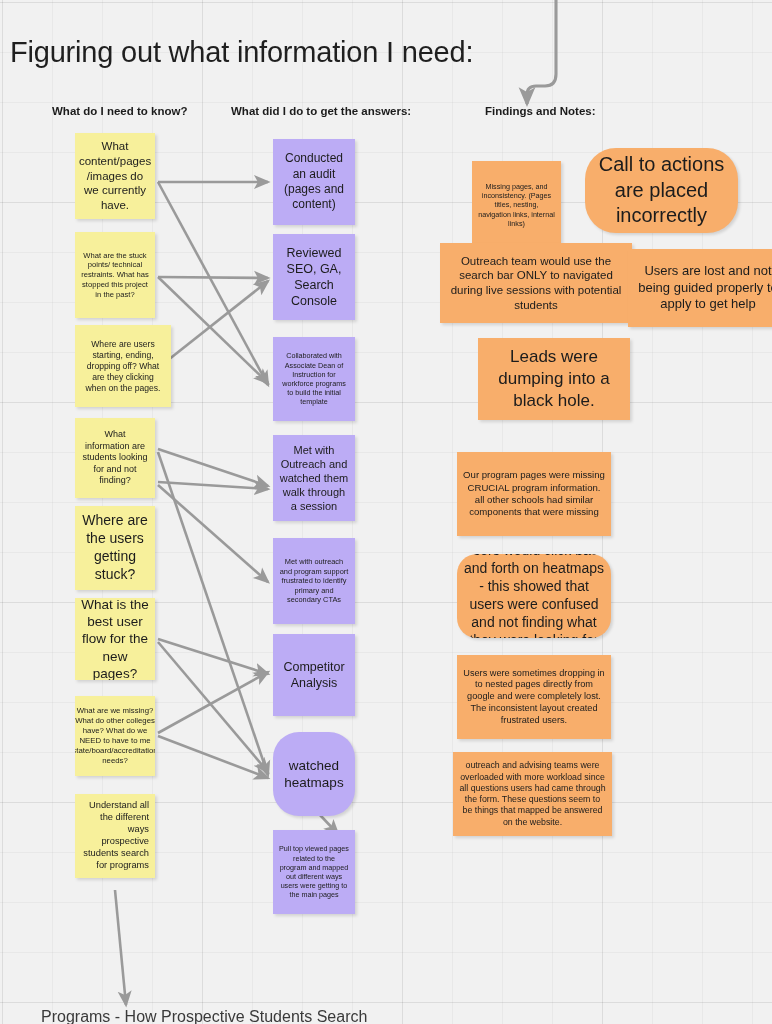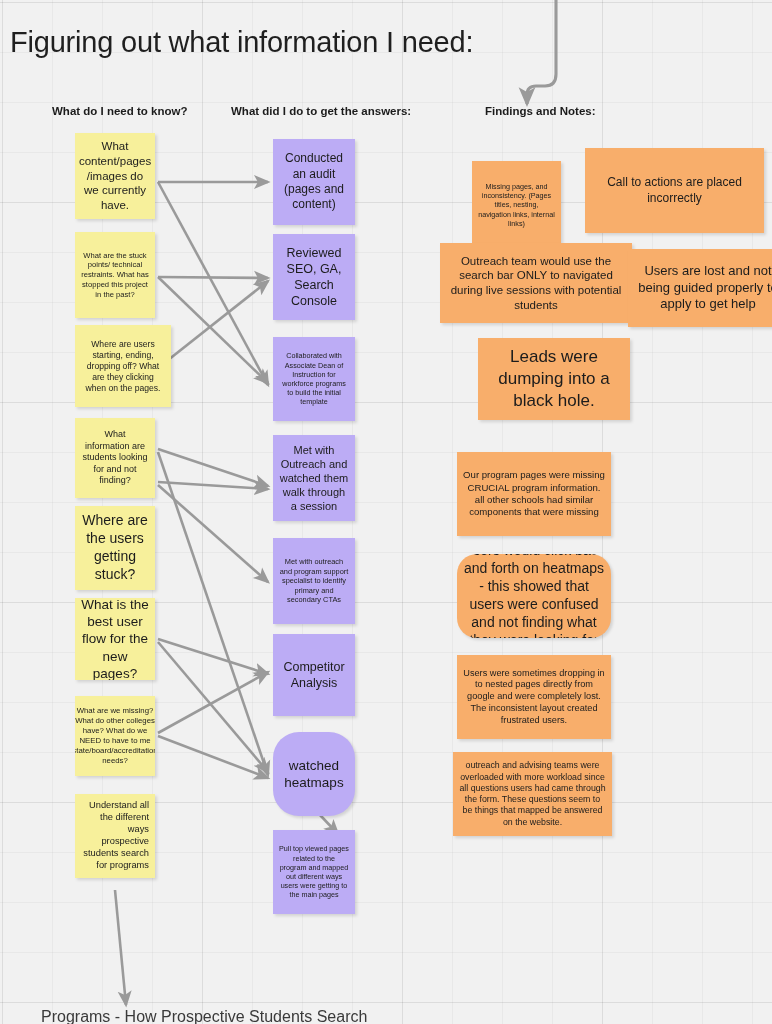--- a/index.html
+++ b/index.html
@@ -31,21 +31,21 @@
     left: 0; top: 0;
     width: 772px;
     height: 1024px;
     pointer-events: none;
   }
 
   
   .board-title {
     position: absolute;
     left: 10px;
-    top: 26px;
+    top: 36px;
     font-size: 29px;
     font-weight: 400;
     color: #1f1f1f;
     letter-spacing: -0.2px;
     white-space: nowrap;
   }
 
   
   .col-header {
     position: absolute;
@@ -152,31 +152,31 @@
   <div class="note yellow" style="left:75px; top:794px; width:80px; height:84px; font-size:9.3px;text-align:right;">Understand all the different ways prospective students search for programs</div>
 
   <div class="note purple" style="left:273px; top:139px; width:82px; height:86px; font-size:12px;">Conducted an audit (pages and content)</div>
 
   <div class="note purple" style="left:273px; top:234px; width:82px; height:86px; font-size:12.5px;">Reviewed SEO, GA, Search Console</div>
 
   <div class="note purple" style="left:273px; top:435px; width:82px; height:86px; font-size:11px;">Met with Outreach and watched them walk through a session</div>
 
   <div class="note purple" style="left:273px; top:337px; width:82px; height:84px; font-size:7.2px;">Collaborated with Associate Dean of Instruction for workforce programs to build the initial template</div>
 
-  <div class="note purple" style="left:273px; top:538px; width:82px; height:86px; font-size:7.4px;">Met with outreach and program support specialist to identify primary and secondary CTAs</div>
+  <div class="note purple" style="left:273px; top:538px; width:82px; height:86px; font-size:7.4px;">Met with outreach and program support frustrated to identify primary and secondary CTAs</div>
 
   <div class="note purple" style="left:273px; top:634px; width:82px; height:82px; font-size:12.5px;">Competitor Analysis</div>
 
   <div class="note purple" style="left:273px; top:732px; width:82px; height:84px; font-size:13.5px;border-radius:26px;">watched heatmaps</div>
 
   <div class="note purple" style="left:273px; top:830px; width:82px; height:84px; font-size:7.2px;">Pull top viewed pages related to the program and mapped out different ways users were getting to the main pages</div>
 
   <div class="note orange" style="left:472px; top:144px; width:89px; height:88px; font-size:7.2px;margin-top:17px;">Missing pages, and inconsistency. (Pages titles, nesting, navigation links, internal links)</div>
 
-  <div class="note orange" style="left:585px; top:148px; width:179px; height:85px; font-size:12px;">Call to actions are placed incorrectly</div>
+  <div class="note orange" style="left:585px; top:148px; width:153px; height:85px; font-size:20px;border-radius:31px;">Call to actions are placed incorrectly</div>
 
   <div class="note orange" style="left:440px; top:243px; width:192px; height:80px; font-size:11.5px;">Outreach team would use the search bar ONLY to navigated during live sessions with potential students</div>
 
   <div class="note orange" style="left:628px; top:249px; width:160px; height:78px; font-size:13px;">Users are lost and not being guided properly to apply to get help</div>
 
   <div class="note orange" style="left:478px; top:338px; width:152px; height:82px; font-size:17px;">Leads were dumping into a black hole.</div>
 
   <div class="note orange" style="left:457px; top:452px; width:154px; height:84px; font-size:9.6px;">Our program pages were missing CRUCIAL program information. all other schools had similar components that were missing</div>
 
   <div class="note orange" style="left:457px; top:554px; width:154px; height:84px; font-size:14px;border-radius:20px;">Users would click back and forth on heatmaps - this showed that users were confused and not finding what they were looking for</div>

